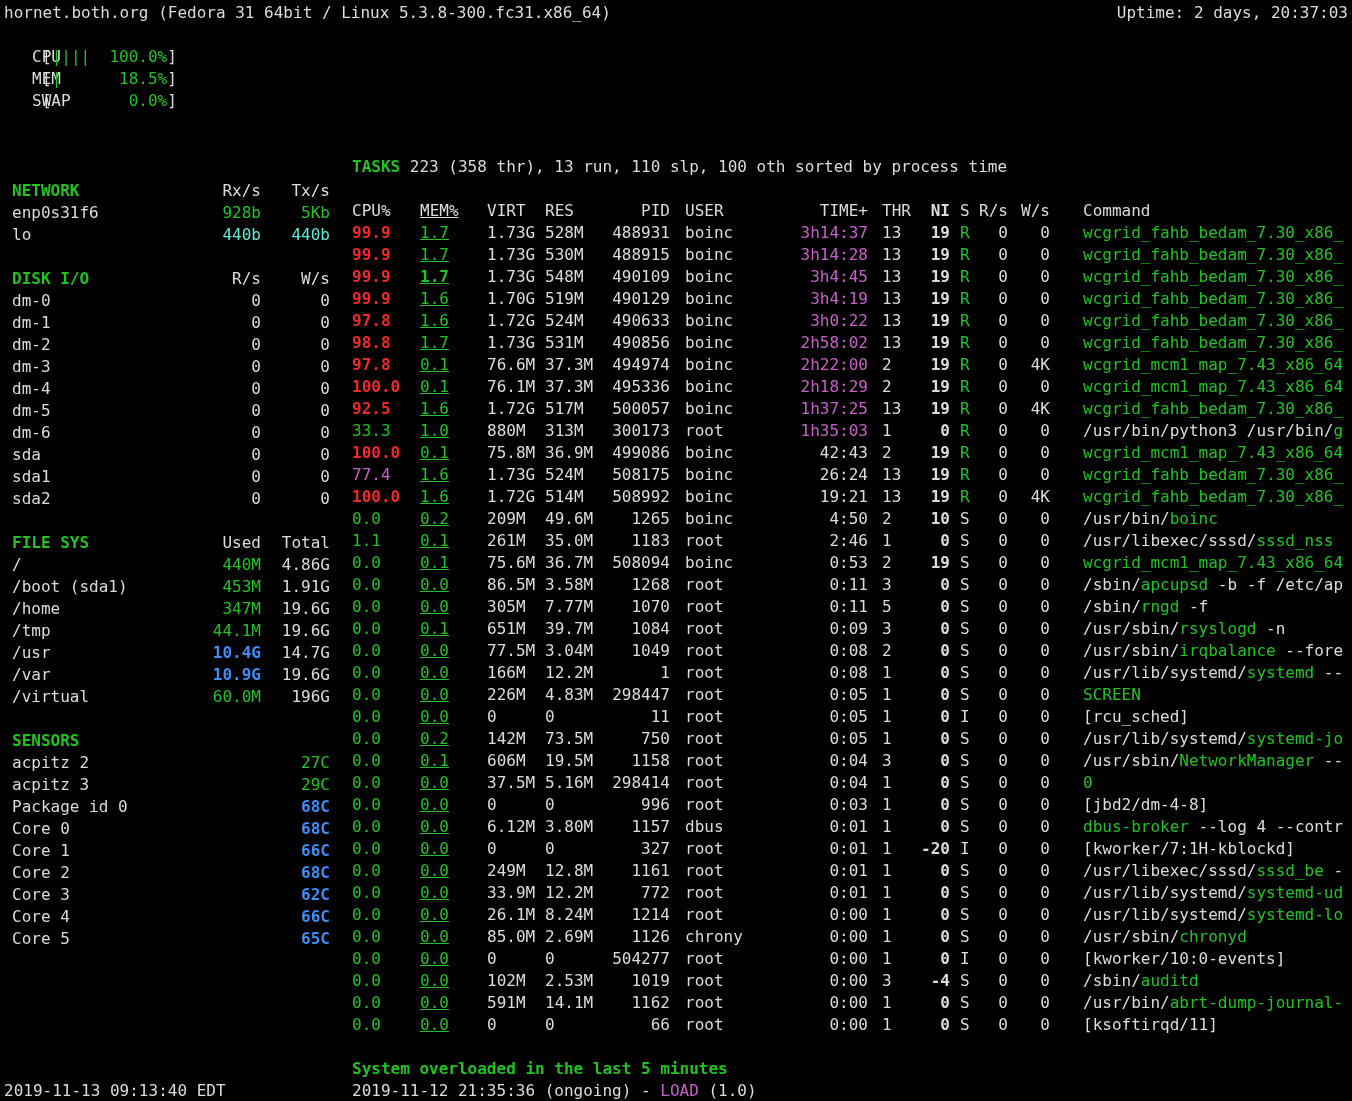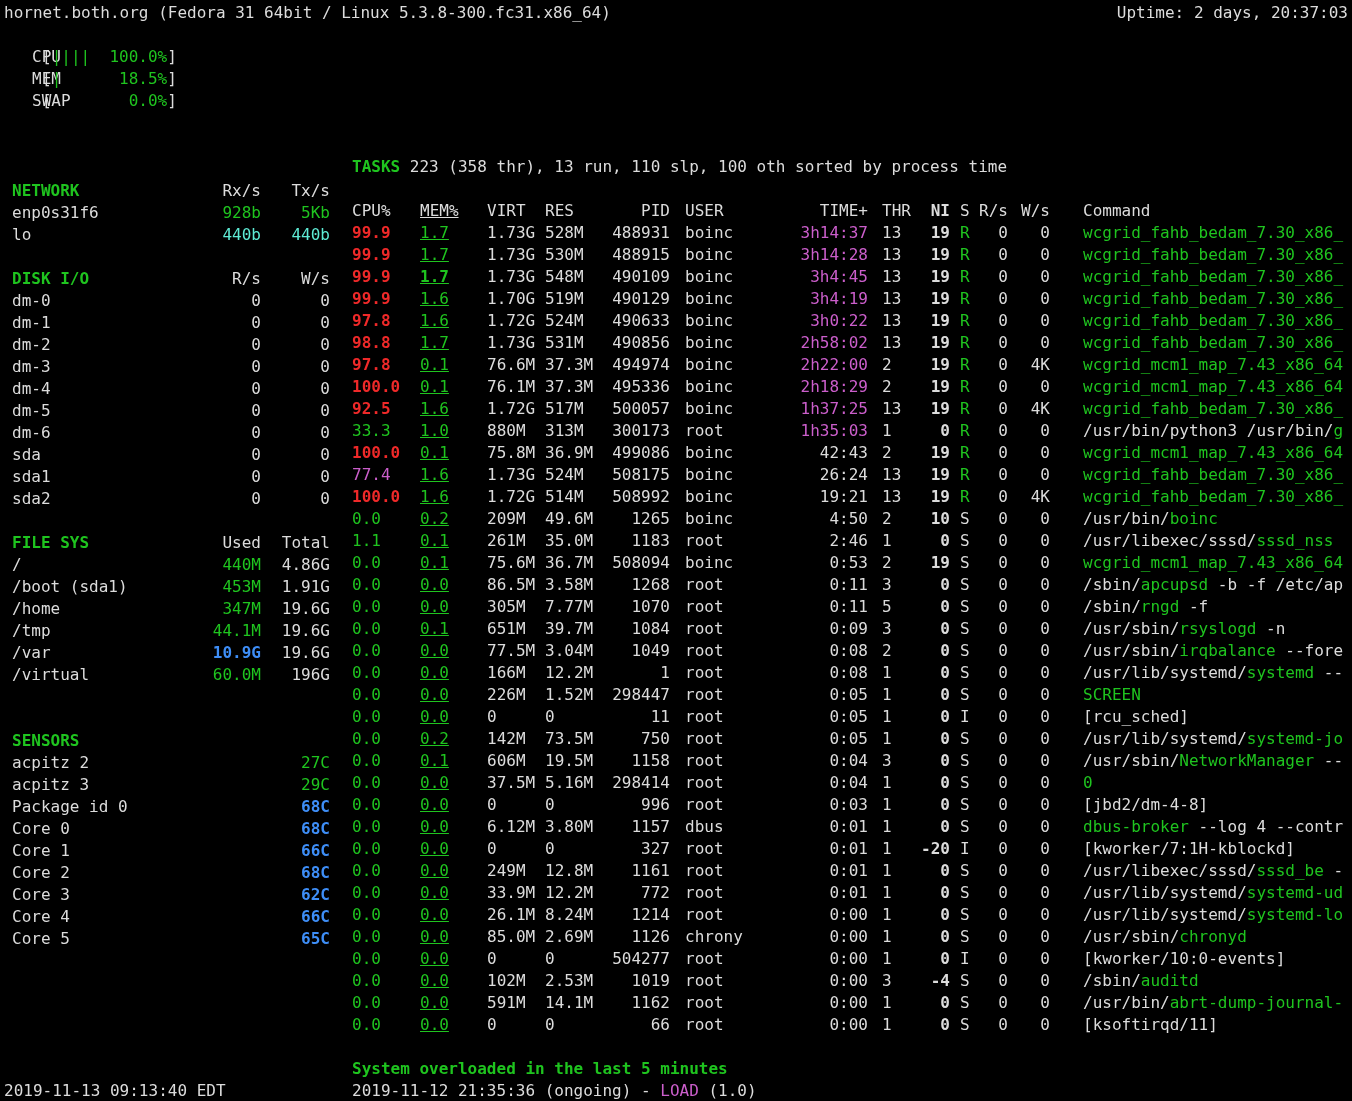--- a/index.html
+++ b/index.html
@@ -210,20 +210,25 @@
           <span class="cell" style="left:0">/home</span>
           <span class="cell r colA c-green">347M</span>
           <span class="cell r colB">19.6G</span>
         </div>
         <div class="line">
           <span class="cell" style="left:0">/tmp</span>
           <span class="cell r colA c-green">44.1M</span>
           <span class="cell r colB">19.6G</span>
         </div>
         <div class="line">
+          <span class="cell" style="left:0">/usr</span>
+          <span class="cell r colA c-blue">10.4G</span>
+          <span class="cell r colB">14.7G</span>
+        </div>
+        <div class="line">
           <span class="cell" style="left:0">/var</span>
           <span class="cell r colA c-blue">10.9G</span>
           <span class="cell r colB">19.6G</span>
         </div>
         <div class="line">
           <span class="cell" style="left:0">/virtual</span>
           <span class="cell r colA c-green">60.0M</span>
           <span class="cell r colB">196G</span>
         </div>
       </div>
@@ -608,21 +613,21 @@
         <span class="cell r p-ni">0</span>
         <span class="cell p-s">S</span>
         <span class="cell r p-rs">0</span>
         <span class="cell r p-ws">0</span>
         <span class="cell p-cmd"><span>/usr/lib/systemd/</span><span class="c-green">systemd</span><span> --</span></span>
       </div>
       <div class="line">
         <span class="cell p-cpu c-green">0.0</span>
         <span class="cell p-mem c-green">0.0</span>
         <span class="cell p-virt">226M</span>
-        <span class="cell p-res">1.52M</span>
+        <span class="cell p-res">4.83M</span>
         <span class="cell r p-pid">298447</span>
         <span class="cell p-user">root</span>
         <span class="cell r p-time">0:05</span>
         <span class="cell p-thr">1</span>
         <span class="cell r p-ni">0</span>
         <span class="cell p-s">S</span>
         <span class="cell r p-rs">0</span>
         <span class="cell r p-ws">0</span>
         <span class="cell p-cmd"><span></span><span class="c-green">SCREEN</span><span></span></span>
       </div>

